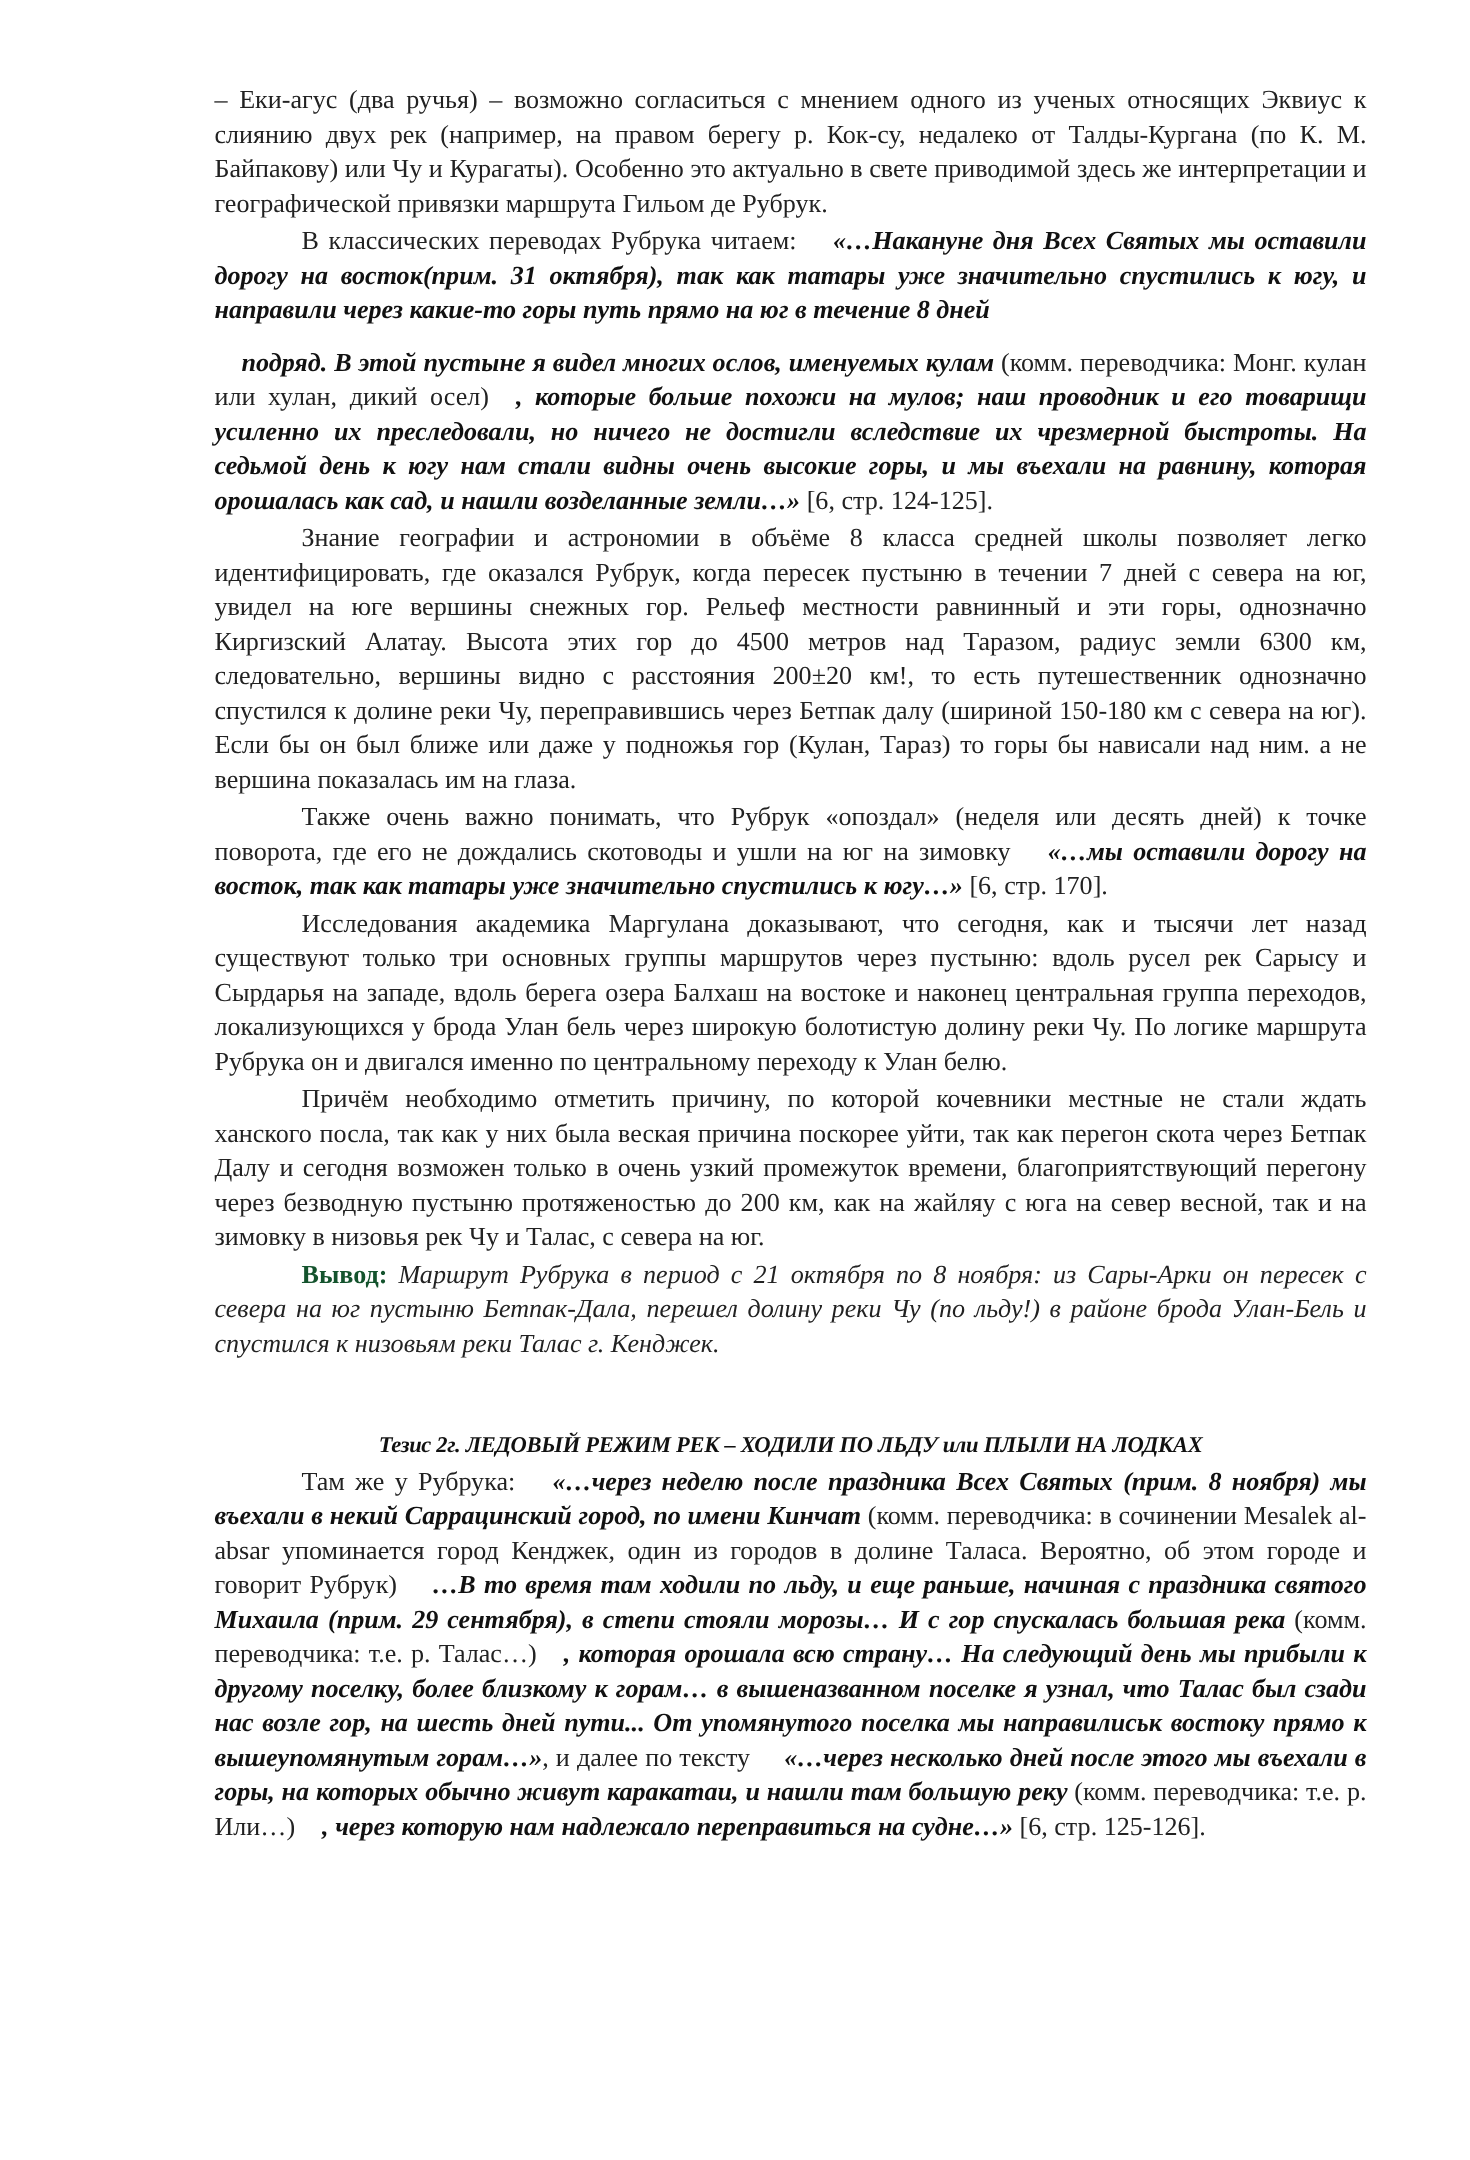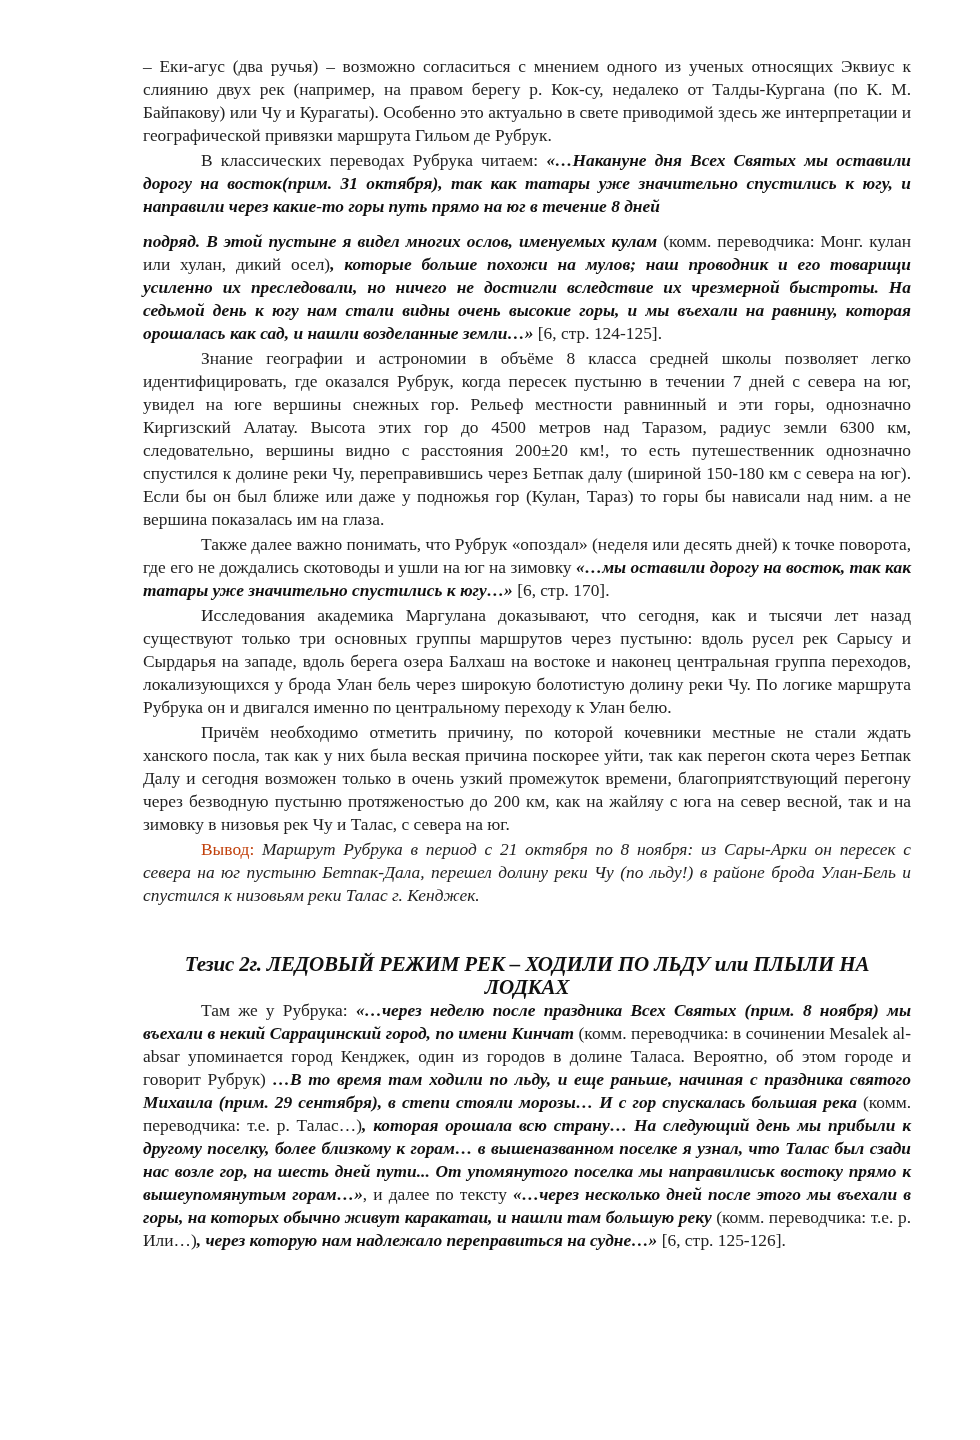--- a/index.html
+++ b/index.html
@@ -6,44 +6,44 @@
   body { width: 980px; height: 1440px; overflow: hidden; position: relative; }
   .page {
     position: absolute; left: 143px; top: 55px; width: 768px;
     font-family: "Liberation Serif", "DejaVu Serif", serif;
     font-size: 17.4px; line-height: 23px; color: #222;
     text-align: justify;
   }
   .page p { margin: 0; }
   .indent { text-indent: 58px; }
   .gap-s { margin-top: 2px !important; }
-  .bi { font-weight: bold; font-style: italic; color: #111; }
+  .bi { font-weight: bold; font-style: italic; color: #111; margin-left: 18px; }
   .i { font-style: italic; }
-  .b { font-weight: normal; color: #c2410c; }
+  .b { font-weight: bold; color: #14532d; }
   .heading {
     margin-top: 46px !important; font-weight: bold; font-style: italic;
-    text-align: center; color: #111; font-size: 21px; letter-spacing: -0.2px;
+    text-align: center; color: #111; font-size: 15px; letter-spacing: -0.2px;
   }
   .heading .small { font-weight: bold; font-style: italic; }
   .para-quote-break { margin-top: 12px !important; }
 </style>
 </head>
 <body>
 
 <div class="page">
 
   <p>– Еки-агус (два ручья) – возможно согласиться с мнением одного из ученых относящих Эквиус к слиянию двух рек (например, на правом берегу р. Кок-су, недалеко от Талды-Кургана (по К. М. Байпакову) или Чу и Курагаты). Особенно это актуально в свете приводимой здесь же интерпретации и географической привязки маршрута Гильом де Рубрук.</p>
 
   <p class="indent gap-s"><span>В классических переводах Рубрука читаем: </span><span class="bi">«…Накануне дня Всех Святых мы оставили дорогу на восток(прим. 31 октября), так как татары уже значительно спустились к югу, и направили через какие-то горы путь прямо на юг в течение 8 дней</span></p>
 
   <p class="para-quote-break"><span class="bi">подряд. В этой пустыне я видел многих ослов, именуемых кулам</span><span> (комм. переводчика: Монг. кулан или хулан, дикий осел)</span><span class="bi">, которые больше похожи на мулов; наш проводник и его товарищи усиленно их преследовали, но ничего не достигли вследствие их чрезмерной быстроты. На седьмой день к югу нам стали видны очень высокие горы, и мы въехали на равнину, которая орошалась как сад, и нашли возделанные земли…»</span><span> [6, стр. 124-125].</span></p>
 
   <p class="indent gap-s">Знание географии и астрономии в объёме 8 класса средней школы позволяет легко идентифицировать, где оказался Рубрук, когда пересек пустыню в течении 7 дней с севера на юг, увидел на юге вершины снежных гор. Рельеф местности равнинный и эти горы, однозначно Киргизский Алатау. Высота этих гор до 4500 метров над Таразом, радиус земли 6300 км, следовательно, вершины видно с расстояния 200±20 км!, то есть путешественник однозначно спустился к долине реки Чу, переправившись через Бетпак далу (шириной 150-180 км с севера на юг). Если бы он был ближе или даже у подножья гор (Кулан, Тараз) то горы бы нависали над ним. а не вершина показалась им на глаза.</p>
 
-  <p class="indent gap-s"><span>Также далее важно понимать, что Рубрук «опоздал» (неделя или десять дней) к точке поворота, где его не дождались скотоводы и ушли на юг на зимовку </span><span class="bi">«…мы оставили дорогу на восток, так как татары уже значительно спустились к югу…»</span><span> [6, стр. 170].</span></p>
+  <p class="indent gap-s"><span>Также очень важно понимать, что Рубрук «опоздал» (неделя или десять дней) к точке поворота, где его не дождались скотоводы и ушли на юг на зимовку </span><span class="bi">«…мы оставили дорогу на восток, так как татары уже значительно спустились к югу…»</span><span> [6, стр. 170].</span></p>
 
   <p class="indent gap-s">Исследования академика Маргулана доказывают, что сегодня, как и тысячи лет назад существуют только три основных группы маршрутов через пустыню: вдоль русел рек Сарысу и Сырдарья на западе, вдоль берега озера Балхаш на востоке и наконец центральная группа переходов, локализующихся у брода Улан бель через широкую болотистую долину реки Чу. По логике маршрута Рубрука он и двигался именно по центральному переходу к Улан белю.</p>
 
   <p class="indent gap-s">Причём необходимо отметить причину, по которой кочевники местные не стали ждать ханского посла, так как у них была веская причина поскорее уйти, так как перегон скота через Бетпак Далу и сегодня возможен только в очень узкий промежуток времени, благоприятствующий перегону через безводную пустыню протяженостью до 200 км, как на жайляу с юга на север весной, так и на зимовку в низовья рек Чу и Талас, с севера на юг.</p>
 
   <p class="indent gap-s"><span class="b">Вывод:</span><span class="i"> Маршрут Рубрука в период с 21 октября по 8 ноября: из Сары-Арки он пересек с севера на юг пустыню Бетпак-Дала, перешел долину реки Чу (по льду!) в районе брода Улан-Бель и спустился к низовьям реки Талас г. Кенджек.</span></p>
 
   <p class="heading"><span>Тезис 2г. ЛЕДОВЫЙ РЕЖИМ РЕК – ХОДИЛИ ПО ЛЬДУ </span><span class="small">или</span><span> ПЛЫЛИ НА ЛОДКАХ</span></p>
 
   <p class="indent"><span>Там же у Рубрука: </span><span class="bi">«…через неделю после праздника Всех Святых (прим. 8 ноября) мы въехали в некий Саррацинский город, по имени Кинчат</span><span> (комм. переводчика: в сочинении Mesalek al-absar упоминается город Кенджек, один из городов в долине Таласа. Вероятно, об этом городе и говорит Рубрук) </span><span class="bi">…В то время там ходили по льду, и еще раньше, начиная с праздника святого Михаила (прим. 29 сентября), в степи стояли морозы… И с гор спускалась большая река</span><span> (комм. переводчика: т.е. р. Талас…)</span><span class="bi">, которая орошала всю страну… На следующий день мы прибыли к другому поселку, более близкому к горам… в вышеназванном поселке я узнал, что Талас был сзади нас возле гор, на шесть дней пути... От упомянутого поселка мы направилиськ востоку прямо к вышеупомянутым горам…»</span><span>, и далее по тексту </span><span class="bi">«…через несколько дней после этого мы въехали в горы, на которых обычно живут каракатаи, и нашли там большую реку</span><span> (комм. переводчика: т.е. р. Или…)</span><span class="bi">, через которую нам надлежало переправиться на судне…»</span><span> [6, стр. 125-126].</span></p>

